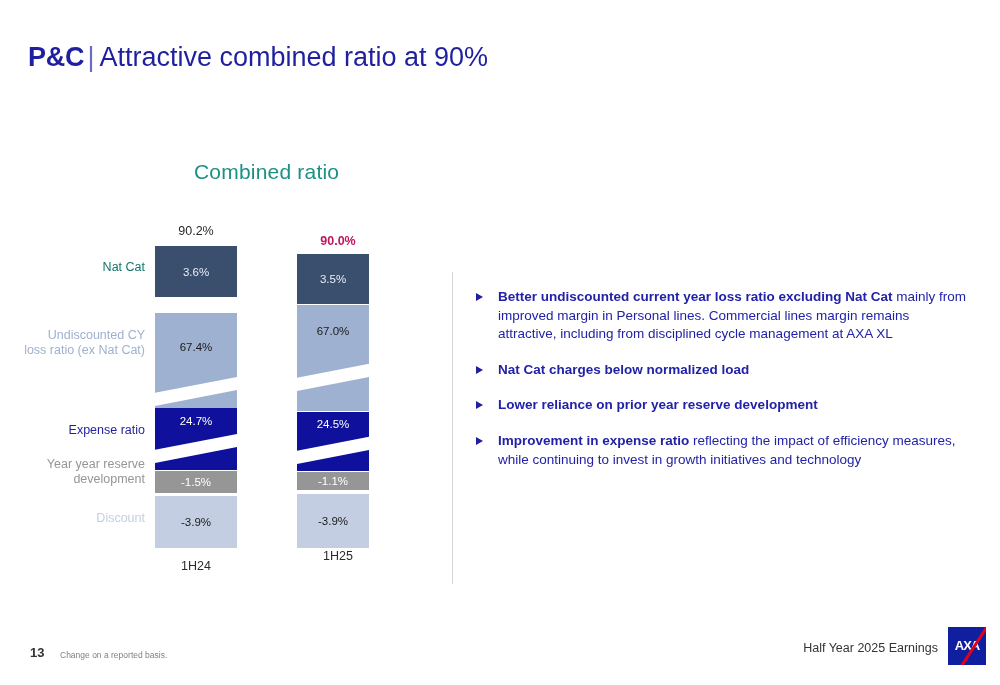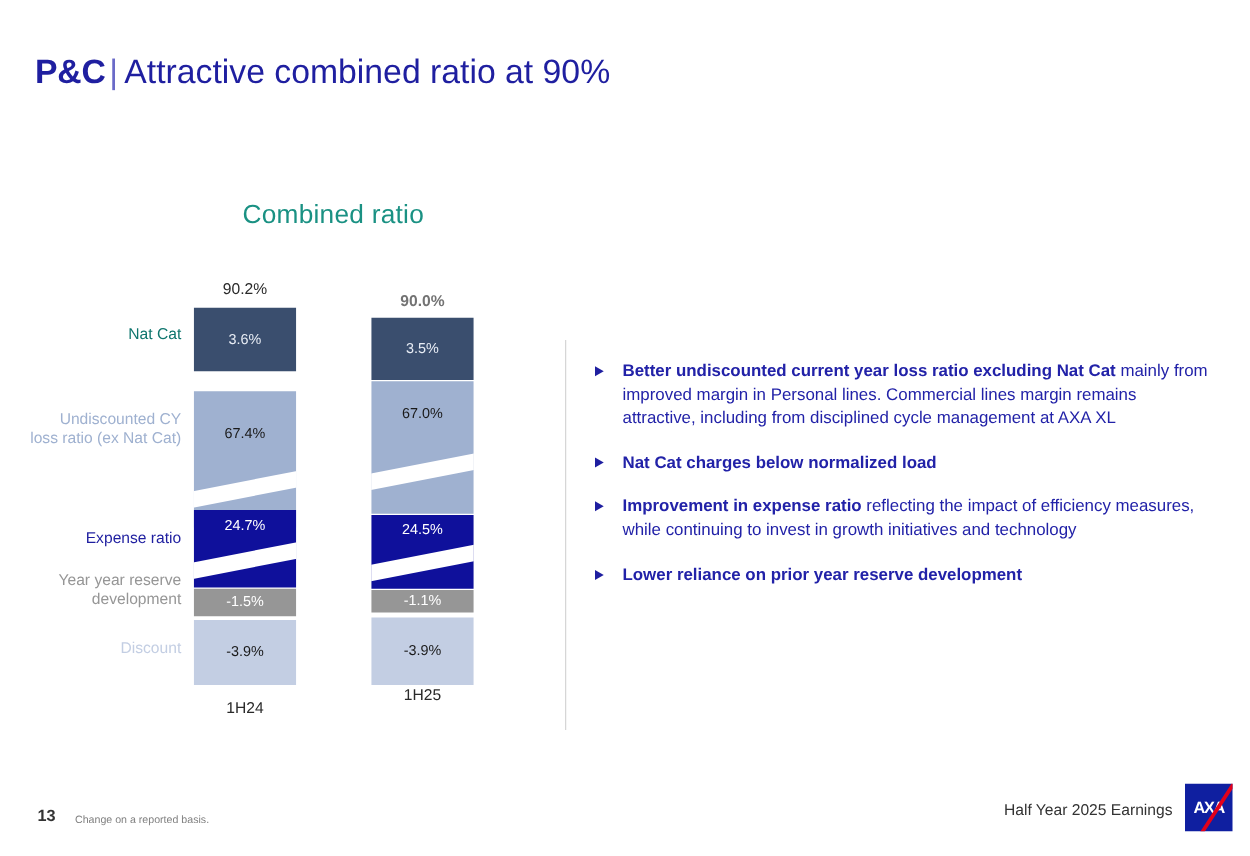--- a/index.html
+++ b/index.html
@@ -24,21 +24,21 @@
     position:absolute;left:194px;top:160px;
     font-size:21px;color:#1a9183;letter-spacing:0.2px;
   }
 
   
   .chart{position:absolute;left:0;top:0;width:452px;height:600px;}
 
   .total-label{
     position:absolute;font-size:12.5px;color:#2a2a2a;text-align:center;
   }
-  .total-label.bold{font-weight:bold;color:#737373;}
+  .total-label.bold{font-weight:bold;color:#be185d;}
 
   .bar{position:absolute;overflow:hidden;}
   .seg{
     position:absolute;left:0;width:100%;
     display:flex;align-items:center;justify-content:center;
     font-size:11.5px;overflow:hidden;
   }
   .seg span{position:relative;z-index:2;}
   
   .slash{
@@ -150,21 +150,21 @@
         <div class="slash" style="top:34px;transform:rotate(-11deg);"></div>
       </div>
       <div class="seg" style="top:225px;height:22px;background:#969696;color:#ffffff;">
         <span>-1.5%</span>
       </div>
       <div class="seg" style="top:250px;height:52px;background:#c3cee3;color:#1a1a1a;">
         <span>-3.9%</span>
       </div>
     </div>
 
-    <div class="bar" style="left:297px;top:254px;width:82px;height:294px;">
+    <div class="bar" style="left:297px;top:254px;width:72px;height:294px;">
       <div class="seg" style="top:0;height:50px;background:#3a4e6e;color:#e8edf5;">
         <span>3.5%</span>
       </div>
       <div class="seg" style="top:51px;height:106px;background:#9fb1d0;color:#1a1a1a;">
         <span style="position:absolute;top:20px;">67.0%</span>
         <div class="slash" style="top:66px;transform:rotate(-11deg);"></div>
       </div>
       <div class="seg" style="top:158px;height:59px;background:#0f109b;color:#ffffff;">
         <span style="position:absolute;top:6px;">24.5%</span>
         <div class="slash" style="top:32px;transform:rotate(-11deg);"></div>
@@ -190,26 +190,26 @@
       <div class="txt"><b>Better undiscounted current year loss ratio excluding Nat Cat</b><span> mainly from improved margin in Personal lines. Commercial lines margin remains attractive, including from disciplined cycle management at AXA XL</span></div>
     </div>
 
     <div class="bullet" style="margin-top:17px;">
       <span class="tri"></span>
       <div class="txt"><b>Nat Cat charges below normalized load</b><span></span></div>
     </div>
 
     <div class="bullet" style="margin-top:17px;">
       <span class="tri"></span>
+      <div class="txt"><b>Lower reliance on prior year reserve development</b><span></span></div>
+    </div>
+
+    <div class="bullet" style="margin-top:17px;">
+      <span class="tri"></span>
       <div class="txt"><b>Improvement in expense ratio</b><span> reflecting the impact of efficiency measures, while continuing to invest in growth initiatives and technology</span></div>
-    </div>
-
-    <div class="bullet" style="margin-top:17px;">
-      <span class="tri"></span>
-      <div class="txt"><b>Lower reliance on prior year reserve development</b><span></span></div>
     </div>
 
   </div>
 
   <div class="page-num">13</div>
   <div class="footnote">Change on a reported basis.</div>
   <div class="footer-right">Half Year 2025 Earnings</div>
   <div class="axa-logo">
     <div class="axa-text">AXA</div>
     <div class="red-slash"></div>

